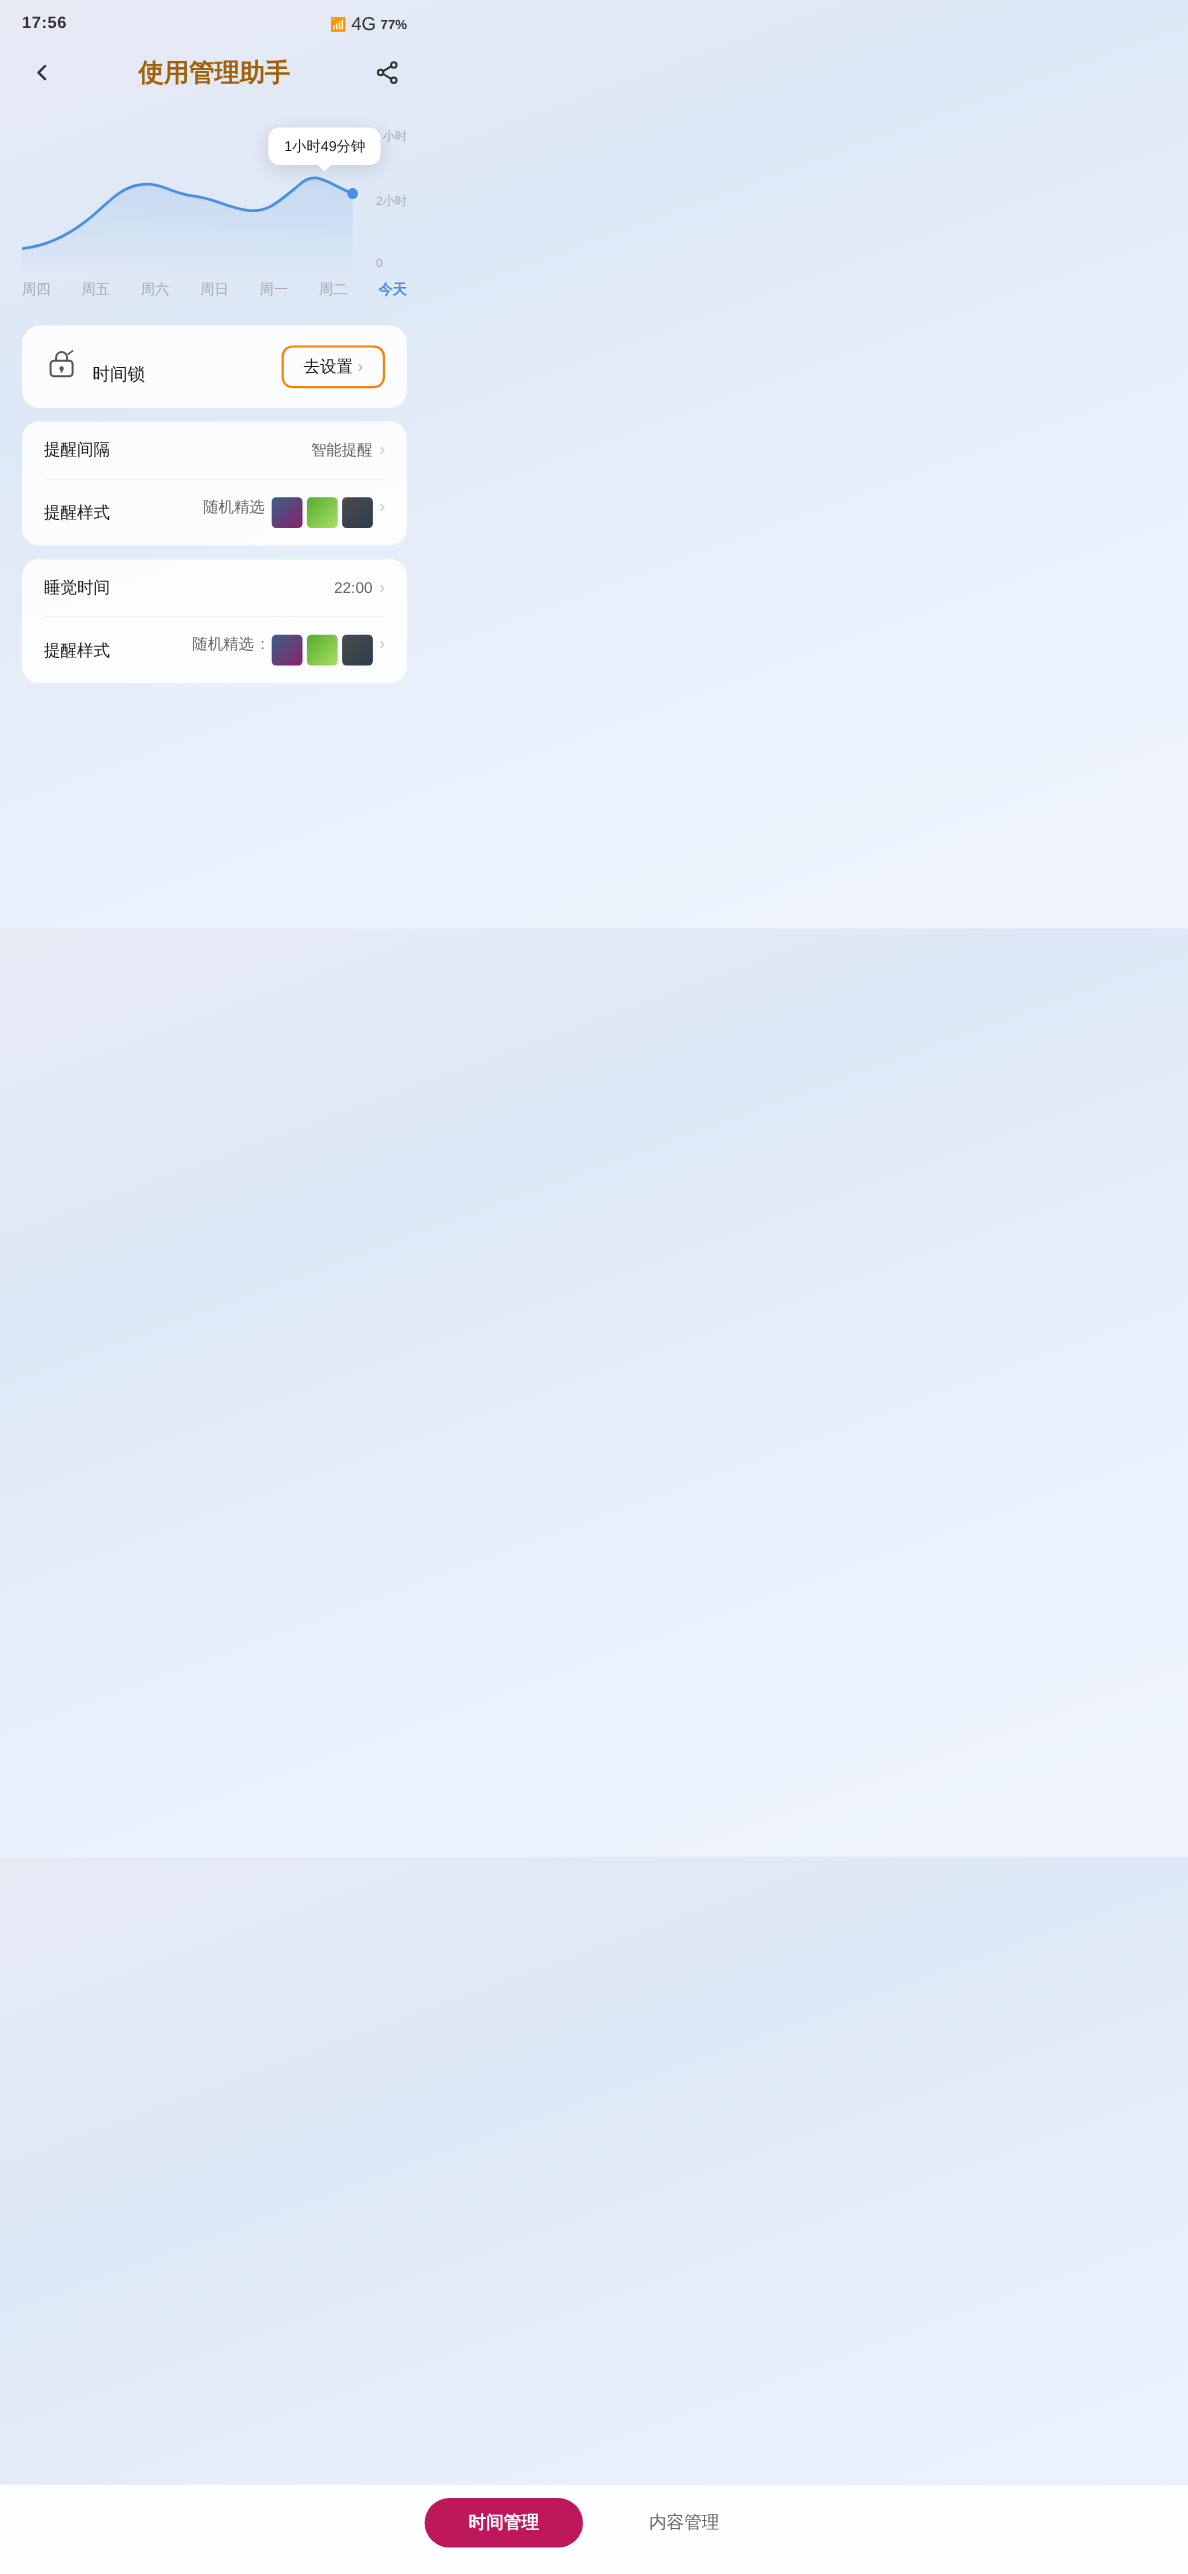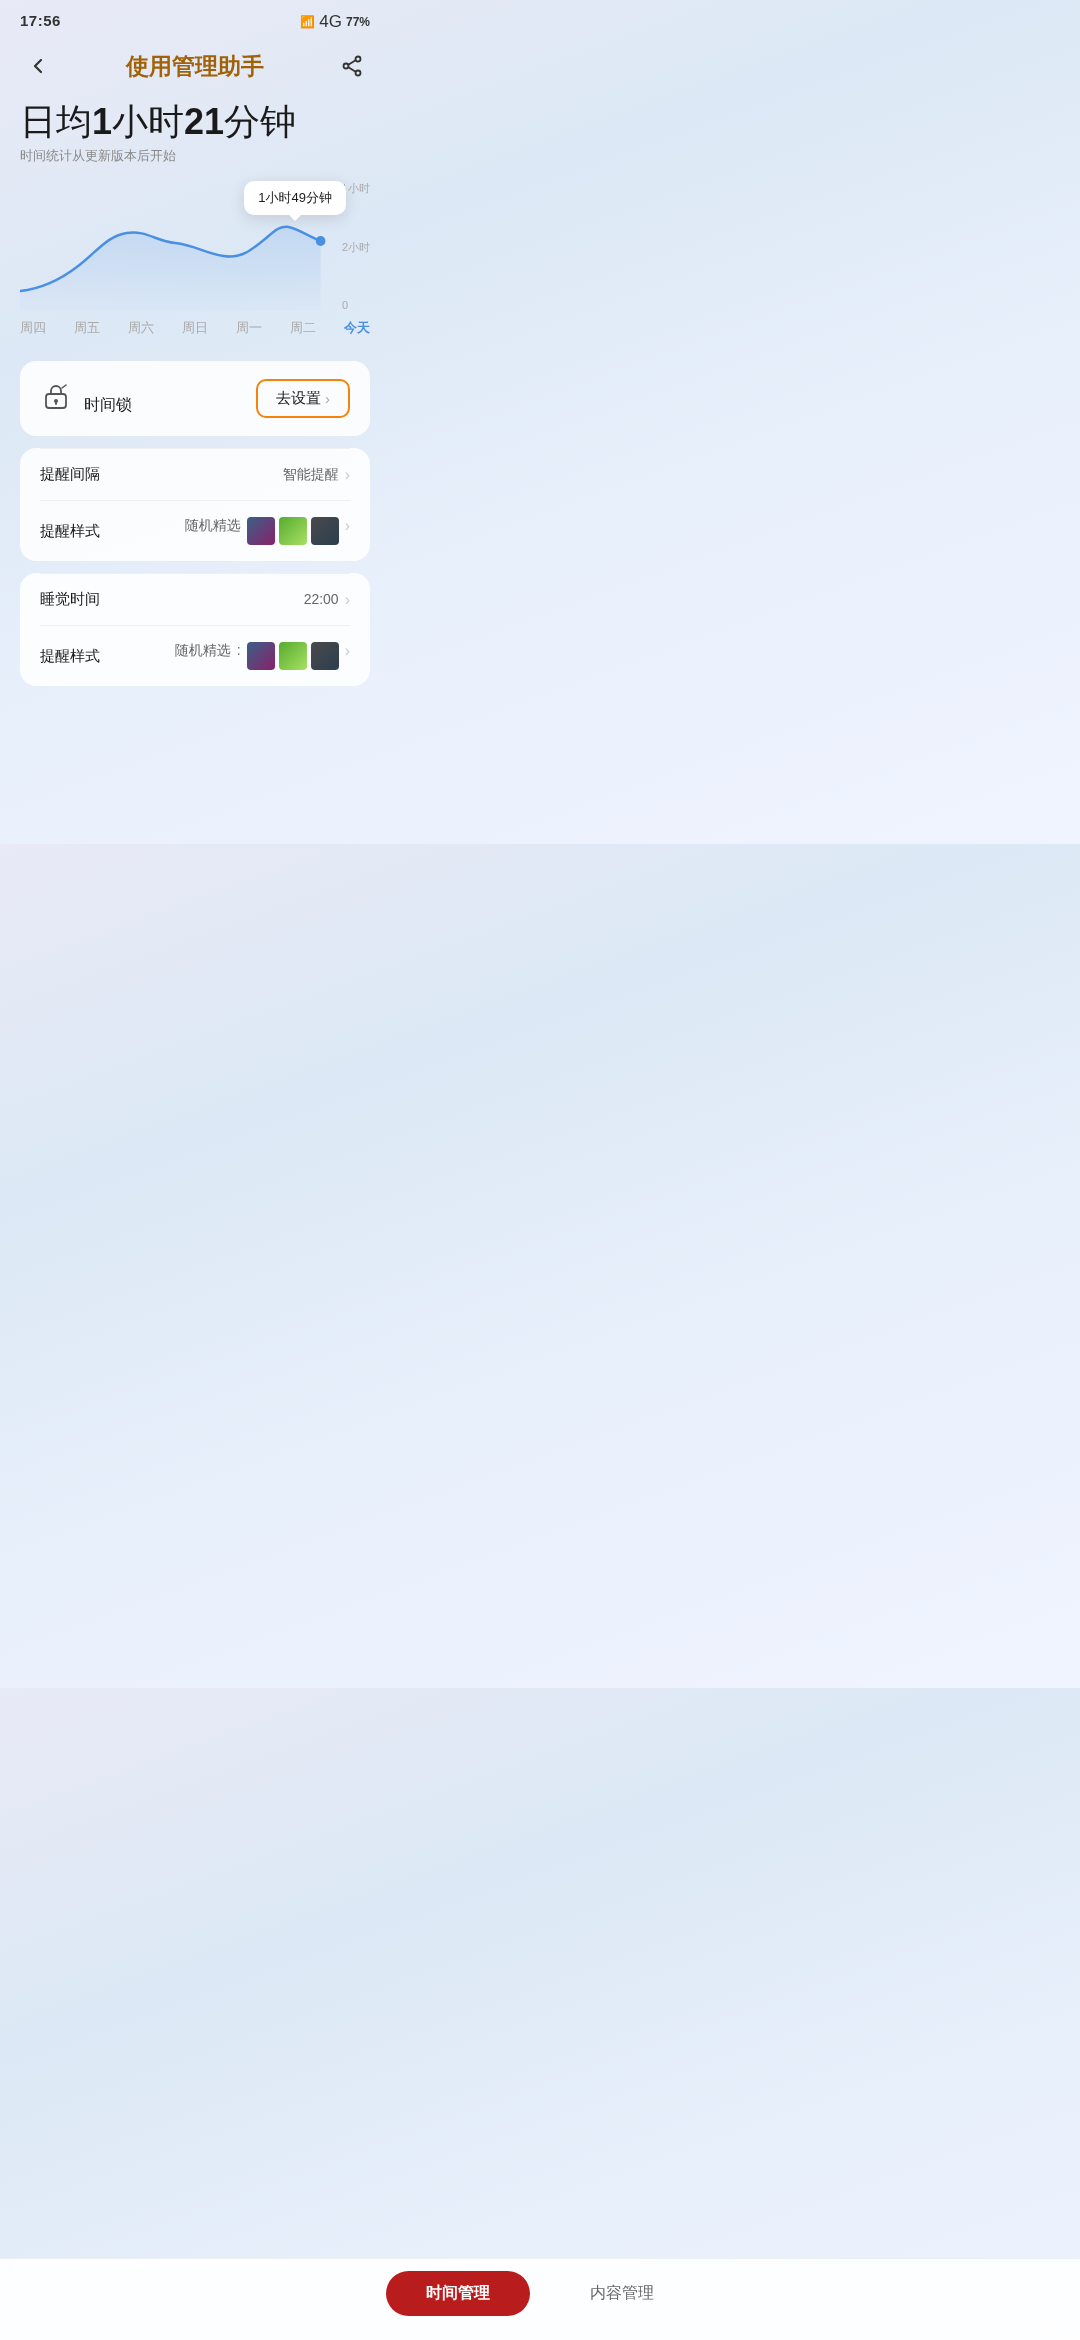--- a/index.html
+++ b/index.html
@@ -303,21 +303,21 @@
       align-items: center;
       justify-content: center;
       gap: 20px;
       background: rgba(255,255,255,0.9);
       backdrop-filter: blur(10px);
       padding: 12px 20px 24px;
       border-top: 1px solid rgba(0,0,0,0.06);
     }
 
     .tab-btn-active {
-      background: #b91c1c;
+      background: #be185d;
       color: white;
       border: none;
       border-radius: 25px;
       padding: 12px 40px;
       font-size: 16px;
       font-weight: 600;
       cursor: pointer;
     }
 
     .tab-btn-inactive {
@@ -356,26 +356,20 @@
       <circle cx="6" cy="12" r="2.5" stroke="#333" stroke-width="1.8"></circle>
       <circle cx="18" cy="19" r="2.5" stroke="#333" stroke-width="1.8"></circle>
       <line x1="8.4" y1="10.7" x2="15.6" y2="6.3" stroke="#333" stroke-width="1.8" stroke-linecap="round"></line>
       <line x1="8.4" y1="13.3" x2="15.6" y2="17.7" stroke="#333" stroke-width="1.8" stroke-linecap="round"></line>
     </svg>
   </div>
 </div>
 
 <div class="main-content">
 
-  <div class="daily-avg">
-    <div class="daily-avg-title">
-      <span class="normal">日均</span><span>1</span><span class="normal">小时</span><span>21</span><span class="normal">分钟</span>
-    </div>
-    <div class="daily-avg-subtitle">时间统计从更新版本后开始</div>
-  </div>
 
   <div class="chart-container">
     <div class="chart-area">
 
       <div class="chart-y-labels">
         <span style="font-size:11px;color:#aaa;">/ 小时</span>
         <span style="font-size:11px;color:#aaa;">2小时</span>
         <span style="font-size:11px;color:#aaa;">0</span>
       </div>
 

